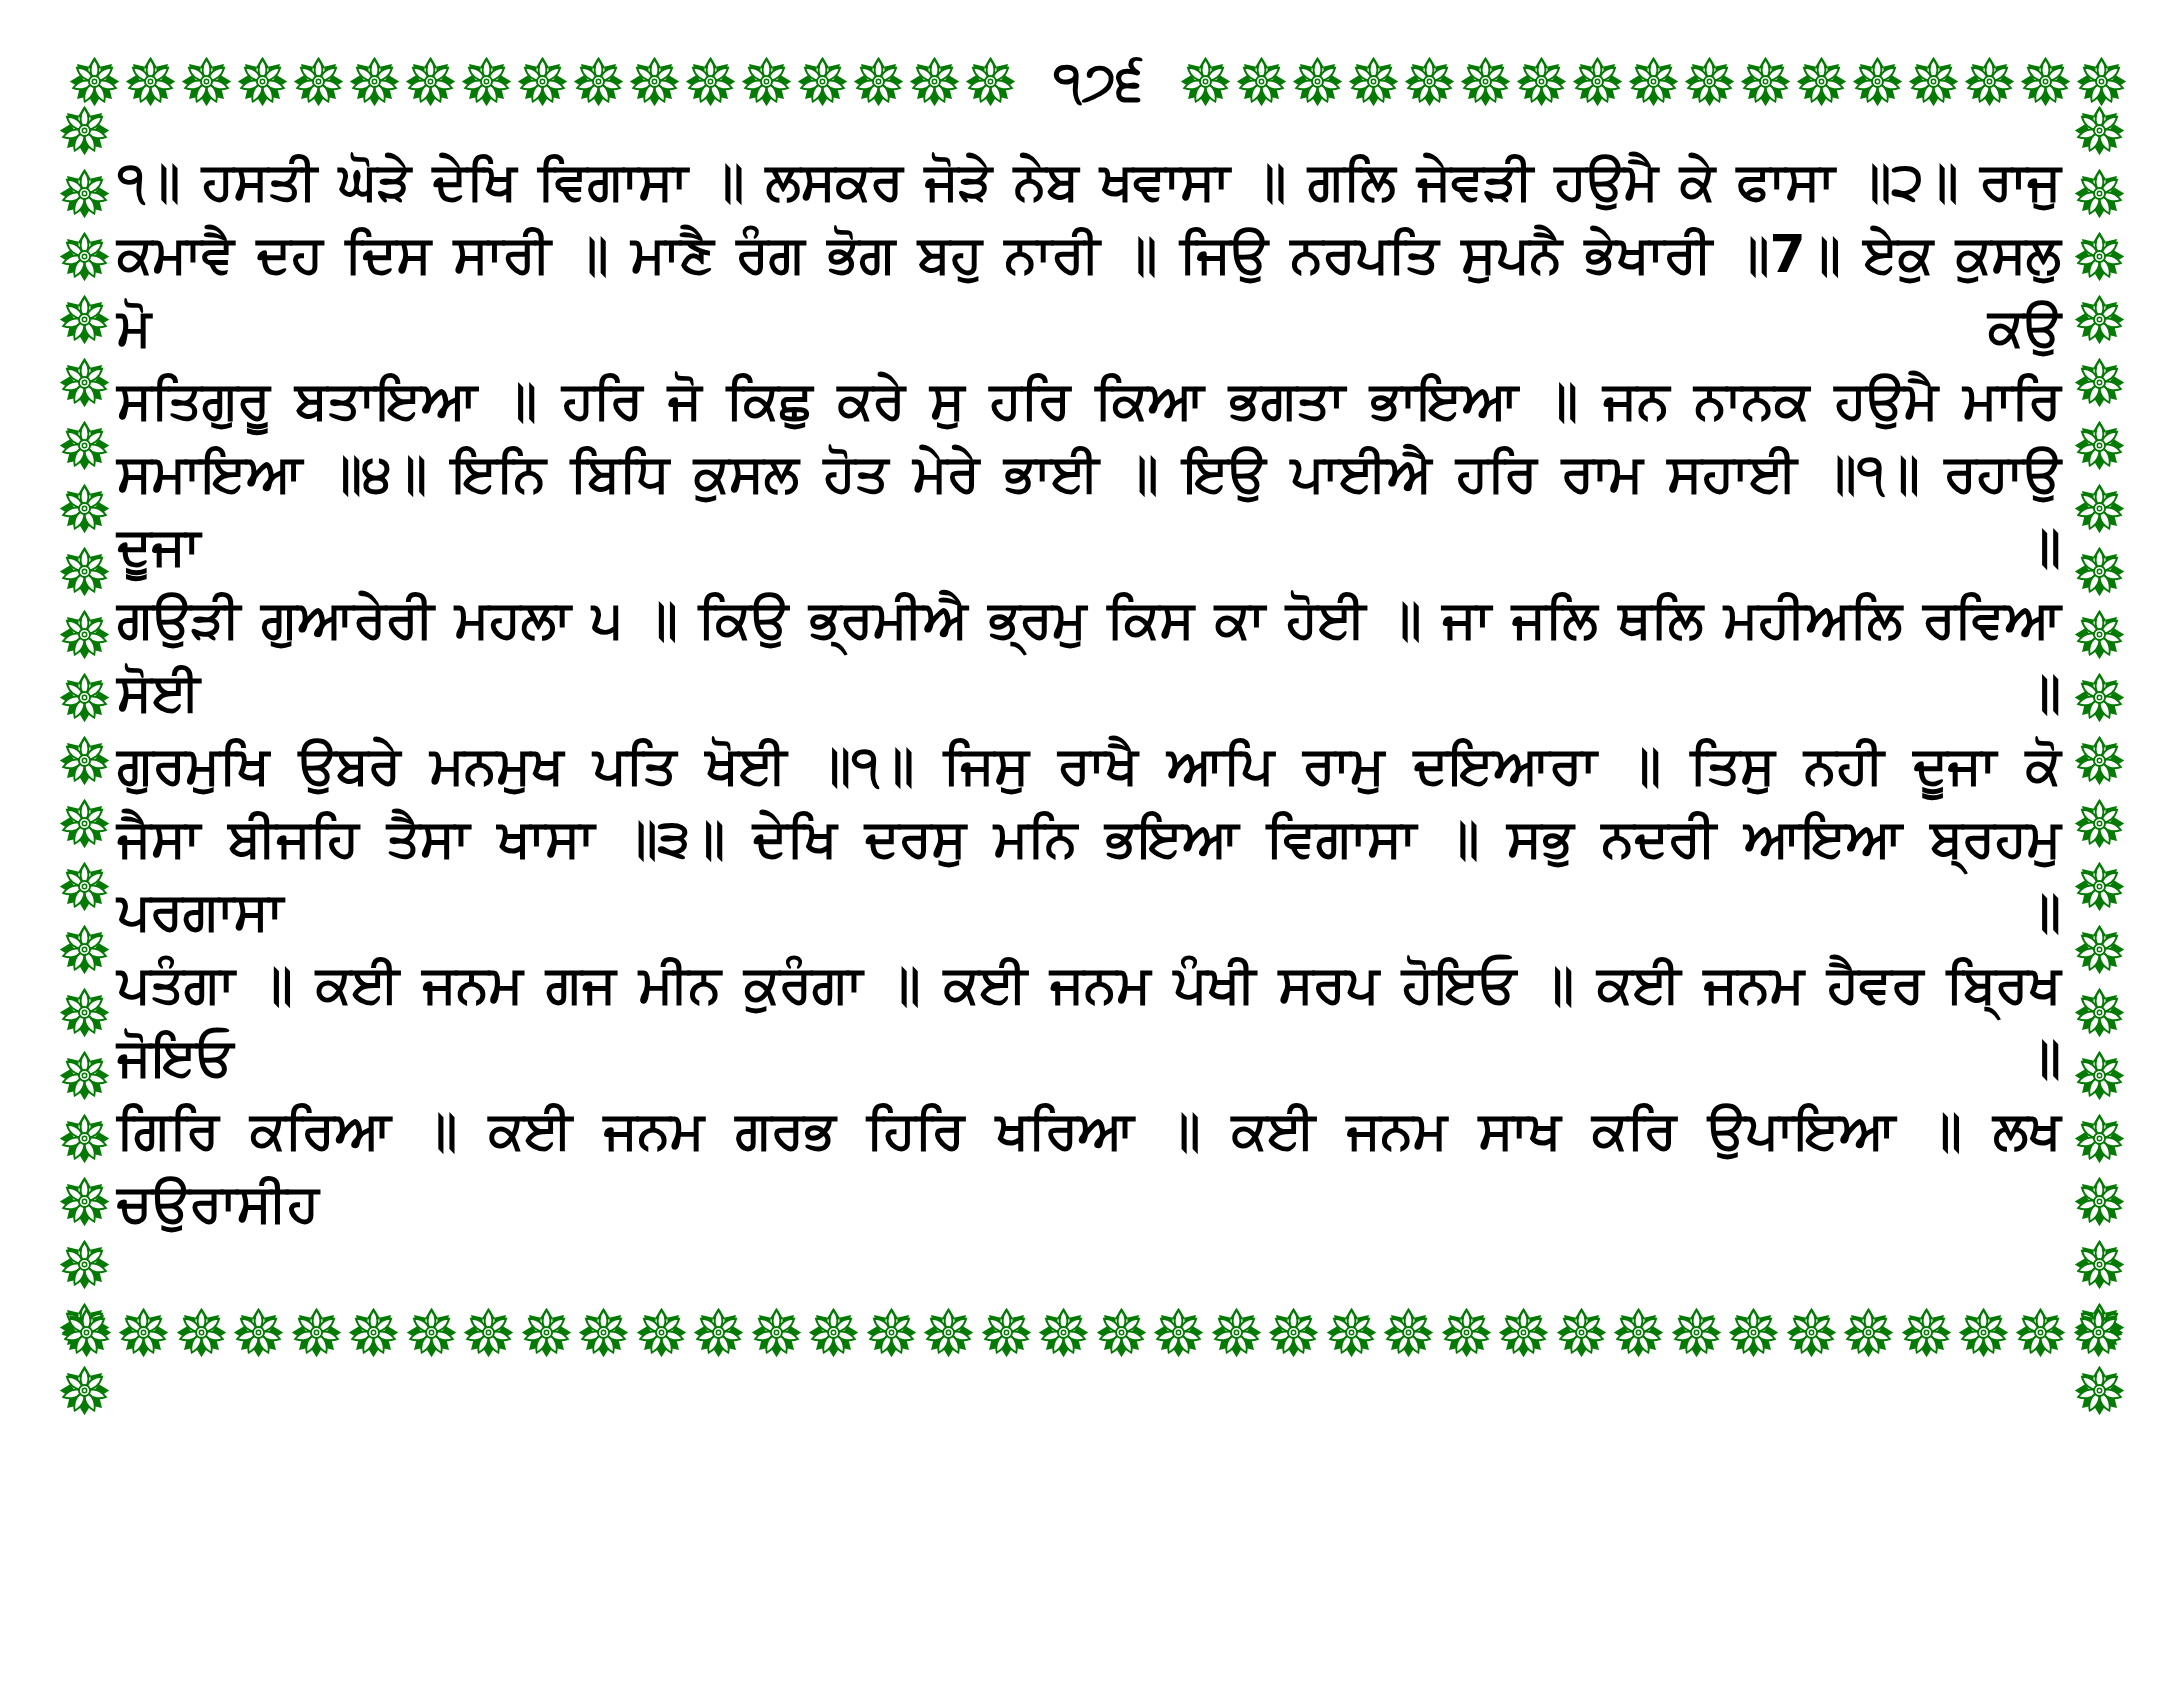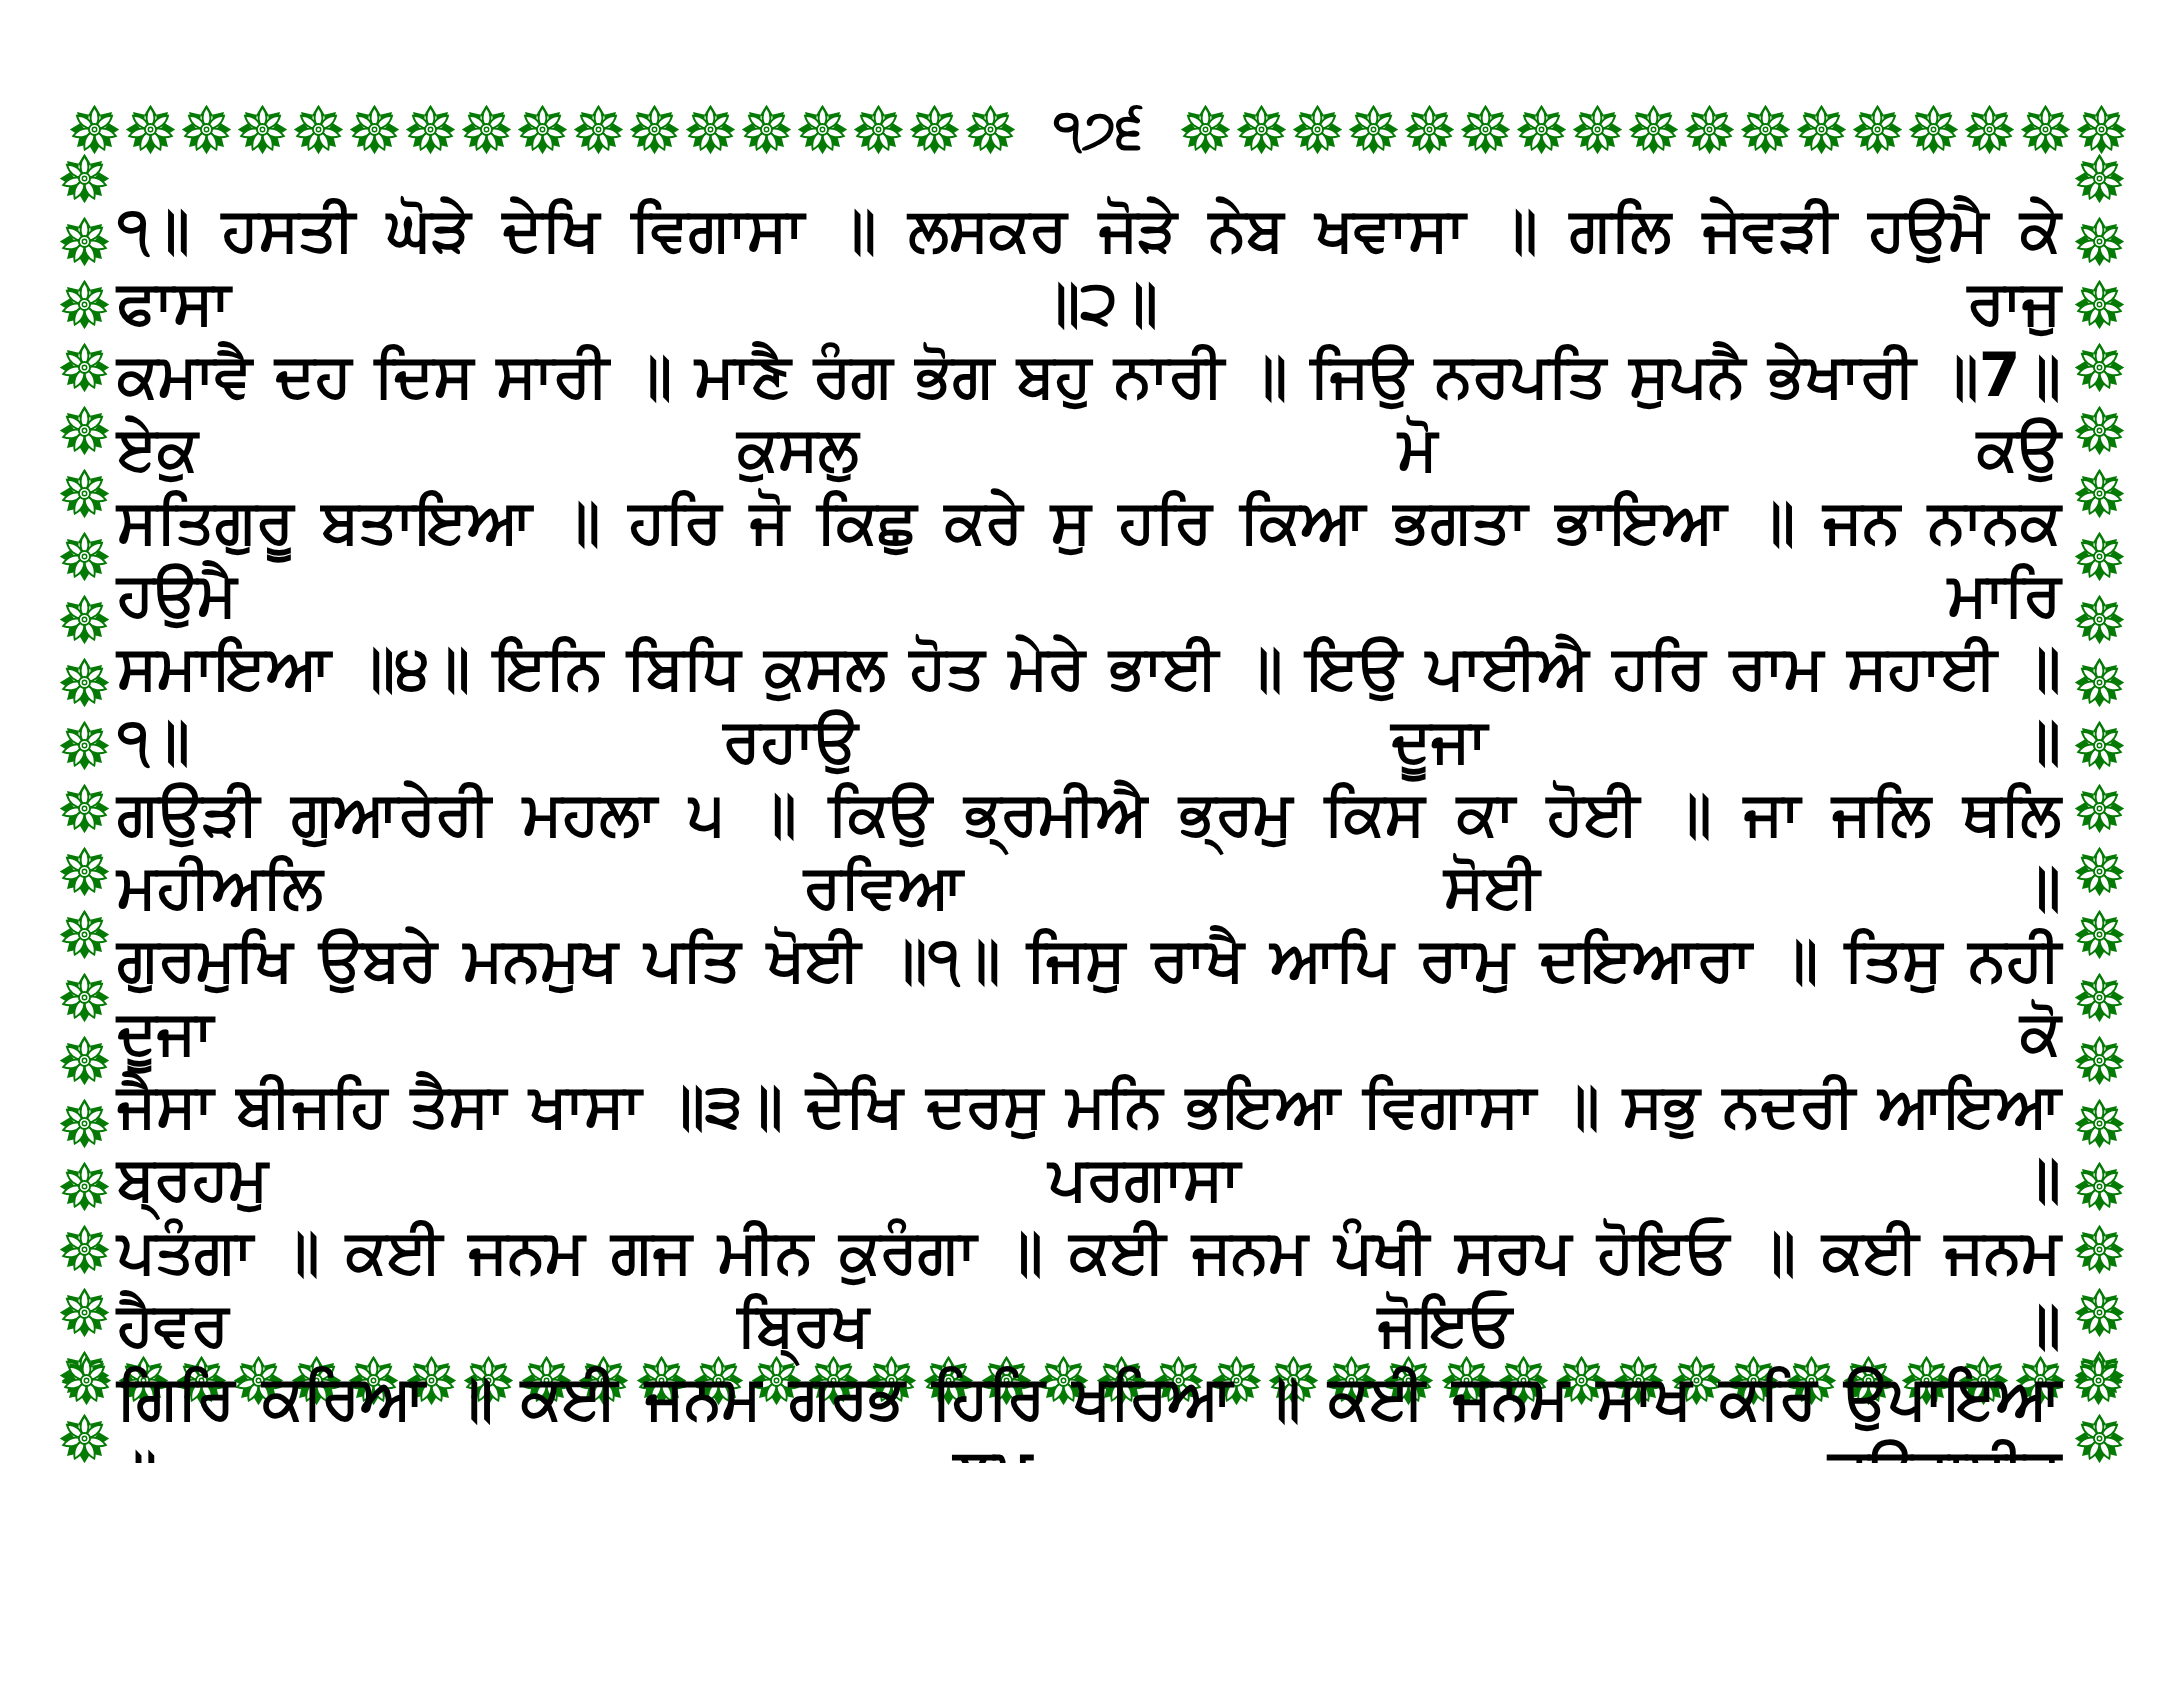--- a/index.html
+++ b/index.html
@@ -2,21 +2,20 @@
 <html><head>
 <meta charset="utf-8">
 <style>
   html,body{margin:0;padding:0;background:#ffffff;}
   .page{
     position:relative;
     width:2178px;height:1415px;
     background:#ffffff;
     overflow:hidden;
     font-family:"DejaVu Sans", sans-serif;
-    margin-top:48px;
   }
   
   .border-top{
     position:absolute;top:50px;left:69px;right:51px;
     display:flex;justify-content:space-between;align-items:center;
   }
   .flower-run{display:flex;gap:5px;}
   .flower-run.vertical{flex-direction:column;gap:12px;}
   .flower{width:51px;height:51px;line-height:0;flex:0 0 auto;}
   .flower svg{display:block;}
@@ -38,21 +37,21 @@
   .border-bottom{
     position:absolute;left:61px;right:54px;bottom:57px;
     display:flex;justify-content:space-between;
   }
   
   .text-area{
     position:absolute;left:117px;right:117px;top:145px;
     color:#000;
   }
   .gline{
-    font-size:60px;
+    font-size:52px;
     font-weight:bold;
     line-height:73px;
     text-align:justify;
     text-align-last:justify;
     word-spacing:2px;
     white-space:normal;
   }
 </style>
 </head>
 <body>

